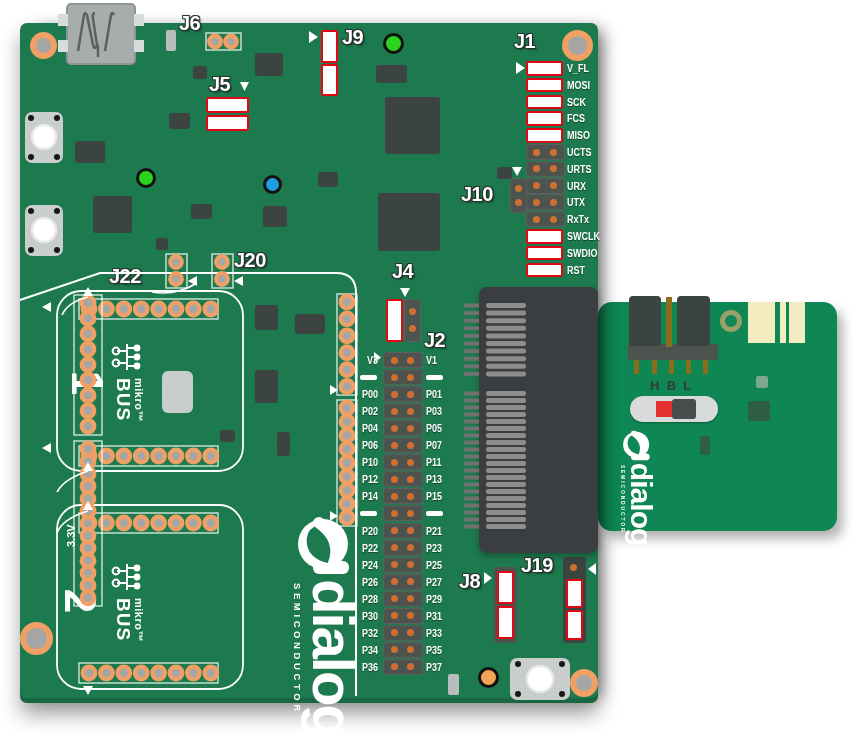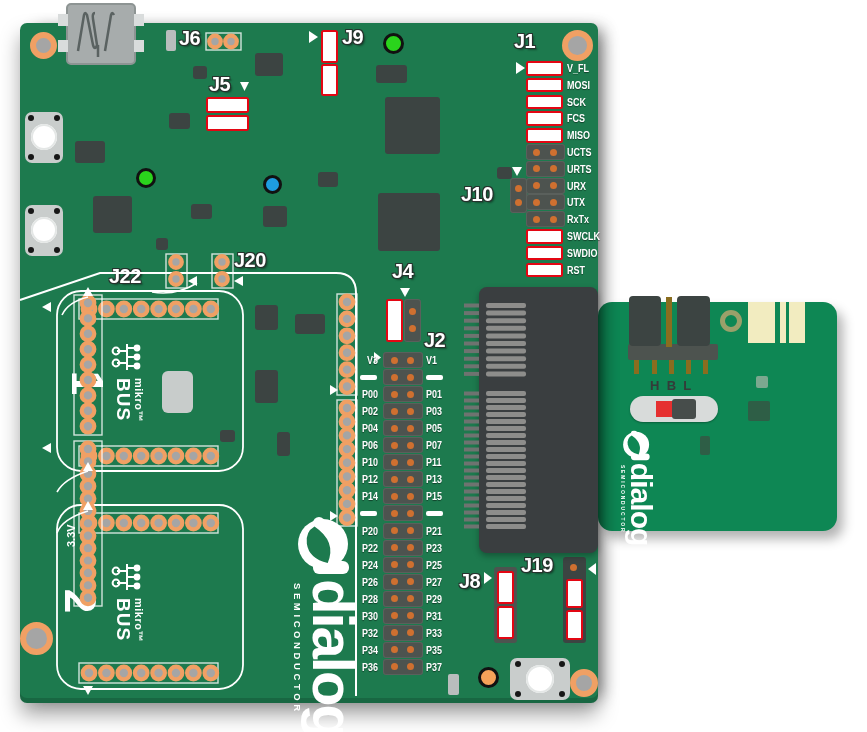--- a/index.html
+++ b/index.html
@@ -133,21 +133,21 @@
   </div>
 
   <div class="led" style="left:383px;top:33px;width:21px;height:21px;background:#2ad41c;"></div>
   <div class="led" style="left:136px;top:168px;width:20px;height:20px;background:#2ad41c;"></div>
   <div class="led" style="left:263px;top:175px;width:19px;height:19px;background:#1e9de0;"></div>
   <div class="led" style="left:478px;top:667px;width:21px;height:21px;background:#f5a259;"></div>
 
   <div class="abs" style="left:166px;top:30px;width:10px;height:21px;background:#b9bdbd;border-radius:2px;"></div>
   <div class="abs" style="left:448px;top:674px;width:11px;height:21px;background:#b9bdbd;border-radius:2px;"></div>
 
-  <div class="jlabel" style="left:179px;top:28px;">J6</div>
+  <div class="jlabel" style="left:179px;top:13px;">J6</div>
   <div class="jlabel" style="left:209px;top:74px;">J5</div>
   <div class="jlabel" style="left:342px;top:27px;">J9</div>
   <div class="jlabel" style="left:514px;top:31px;">J1</div>
   <div class="jlabel" style="left:461px;top:184px;">J10</div>
   <div class="jlabel" style="left:392px;top:261px;">J4</div>
   <div class="jlabel" style="left:424px;top:330px;">J2</div>
   <div class="jlabel" style="left:459px;top:571px;">J8</div>
   <div class="jlabel" style="left:521px;top:555px;">J19</div>
   <div class="jlabel" style="left:109px;top:266px;">J22</div>
   <div class="jlabel" style="left:234px;top:250px;">J20</div>

